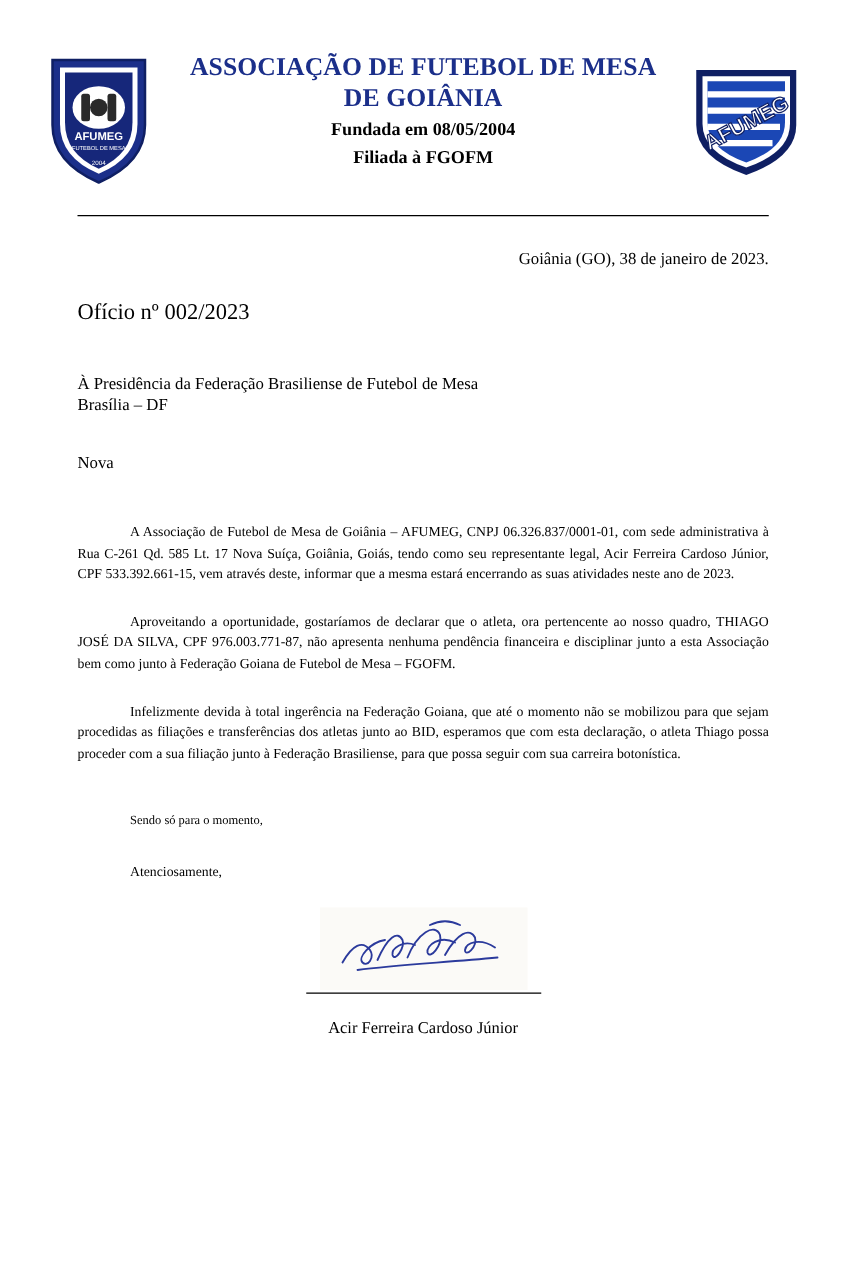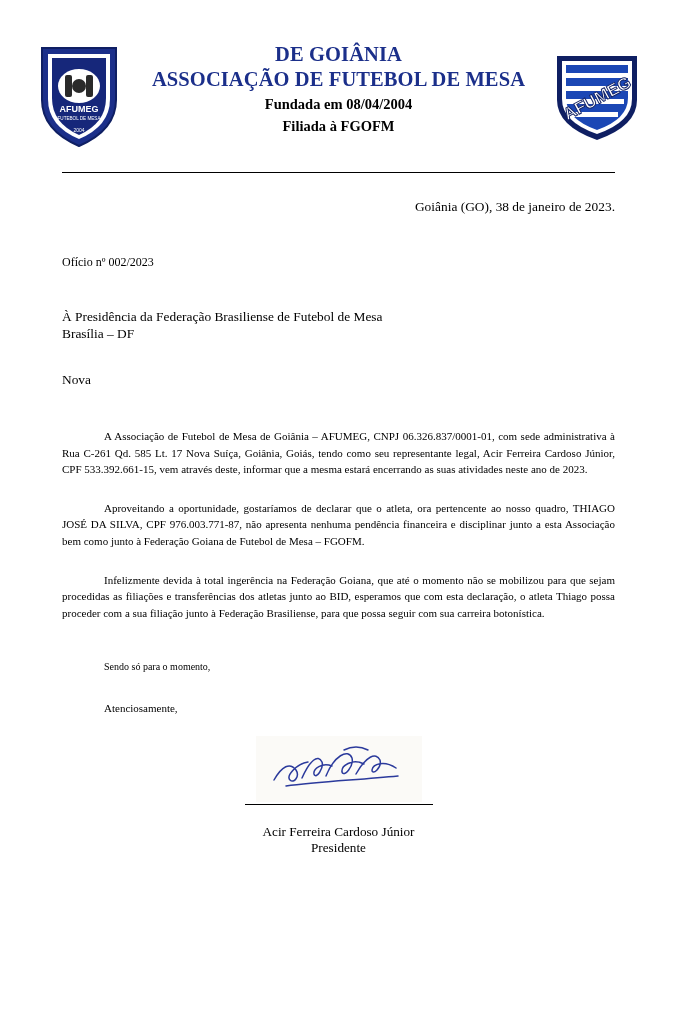--- a/index.html
+++ b/index.html
@@ -68,22 +68,22 @@
     margin: 10px 0 0 0;
   }
 
   
   .date-line {
     text-align: right;
     font-size: 13.4px;
     margin-top: 26px;
   }
   .oficio {
-    font-size: 12px;
-    margin-top: 40px;
+    font-size: 18px;
+    margin-top: 24px;
   }
   .addr {
     font-size: 13.4px;
     margin-top: 38px;
     line-height: 17px;
   }
   .nesta {
     font-size: 13.4px;
     margin-top: 30px;
   }
@@ -170,23 +170,23 @@
           <rect x="17" y="51" width="58" height="5"></rect>
           <rect x="21" y="64" width="48" height="5"></rect>
         </g>
         <g transform="rotate(-28 48 50)">
           <text x="48" y="56" font-family="Liberation Sans, sans-serif" font-size="17" font-weight="bold" fill="#ffffff" stroke="#0f1f63" stroke-width="1" text-anchor="middle">AFUMEG</text>
         </g>
       </svg>
     </div>
 
     <div class="header-text">
+      <div class="org-title">ASSOCIAÇÃO DE FUTEBOL DE MESA</div>
       <div class="org-title">DE GOIÂNIA</div>
-      <div class="org-title">ASSOCIAÇÃO DE FUTEBOL DE MESA</div>
-      <div class="org-sub">Fundada em 08/04/2004</div>
+      <div class="org-sub">Fundada em 08/05/2004</div>
       <div class="org-sub">Filiada à FGOFM</div>
     </div>
   </div>
 
   <hr class="rule">
 
   <div class="date-line">Goiânia (GO), 38 de janeiro de 2023.</div>
 
   <div class="oficio">Ofício nº 002/2023</div>
 
@@ -213,16 +213,15 @@
           <path d="M46 42 C54 24, 62 18, 66 26 C68 32, 60 44, 58 38 C57 33, 66 26, 76 30"></path>
           <path d="M70 40 C78 20, 92 12, 96 22 C98 30, 88 42, 86 36 C85 30, 96 22, 108 28"></path>
           <path d="M100 38 C110 20, 120 16, 124 24 C126 32, 116 40, 116 34 C117 28, 128 24, 140 32"></path>
           <path d="M30 50 C60 46, 100 44, 142 40"></path>
           <path d="M88 14 C96 10, 104 10, 112 14"></path>
         </g>
       </svg>
     </div>
     <div class="sig-line"></div>
     <div class="sig-name">Acir Ferreira Cardoso Júnior</div>
-    <div class="sig-role">Presidente</div>
   </div>
 
 </div>
 
 </body></html>

